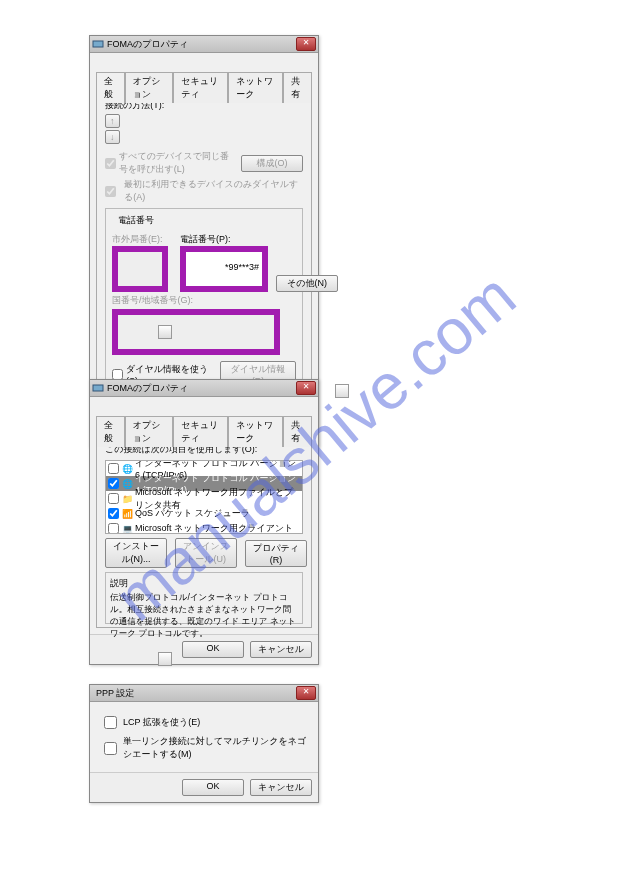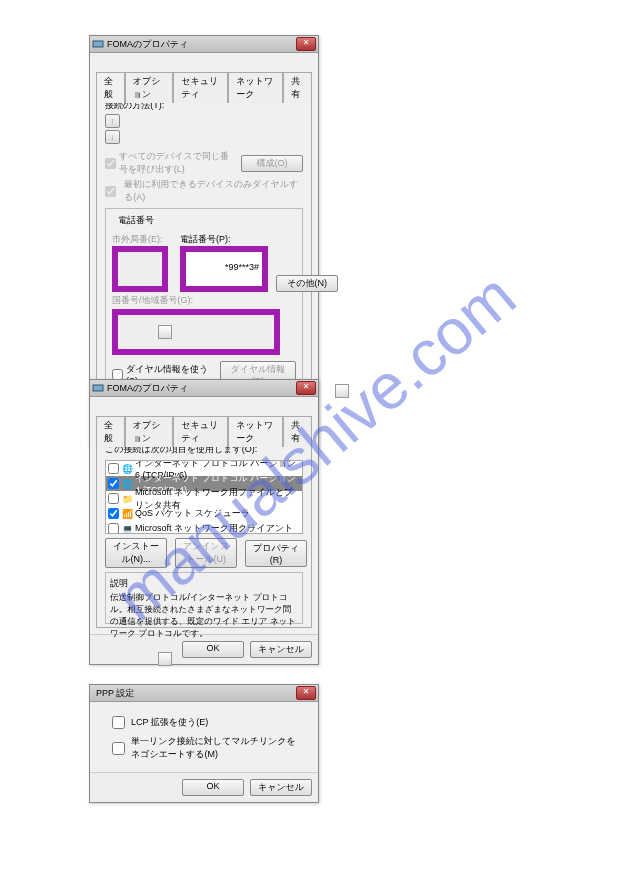--- a/index.html
+++ b/index.html
@@ -157,21 +157,21 @@
     font-size:8.5px;
   }
   .small-checkbox-placeholder {
     position:absolute;
     width:12px;
     height:12px;
     border:1px solid #999;
     background:linear-gradient(to bottom,#fff,#ddd);
   }
   .ppp-body { padding:8px 10px; }
-  .ppp-row { display:flex; align-items:center; gap:3px; font-size:9px; margin:3px 8px; }
+  .ppp-row { display:flex; align-items:center; gap:3px; font-size:9px; margin:3px 0; }
 </style>
 </head>
 <body>
 
 <div class="watermark">manualshive.com</div>
 
 <div class="dialog" style="left:89px; top:35px; width:228px;">
   <div class="titlebar">
     <span class="icon">
       <svg viewBox="0 0 12 12" width="12" height="12">

